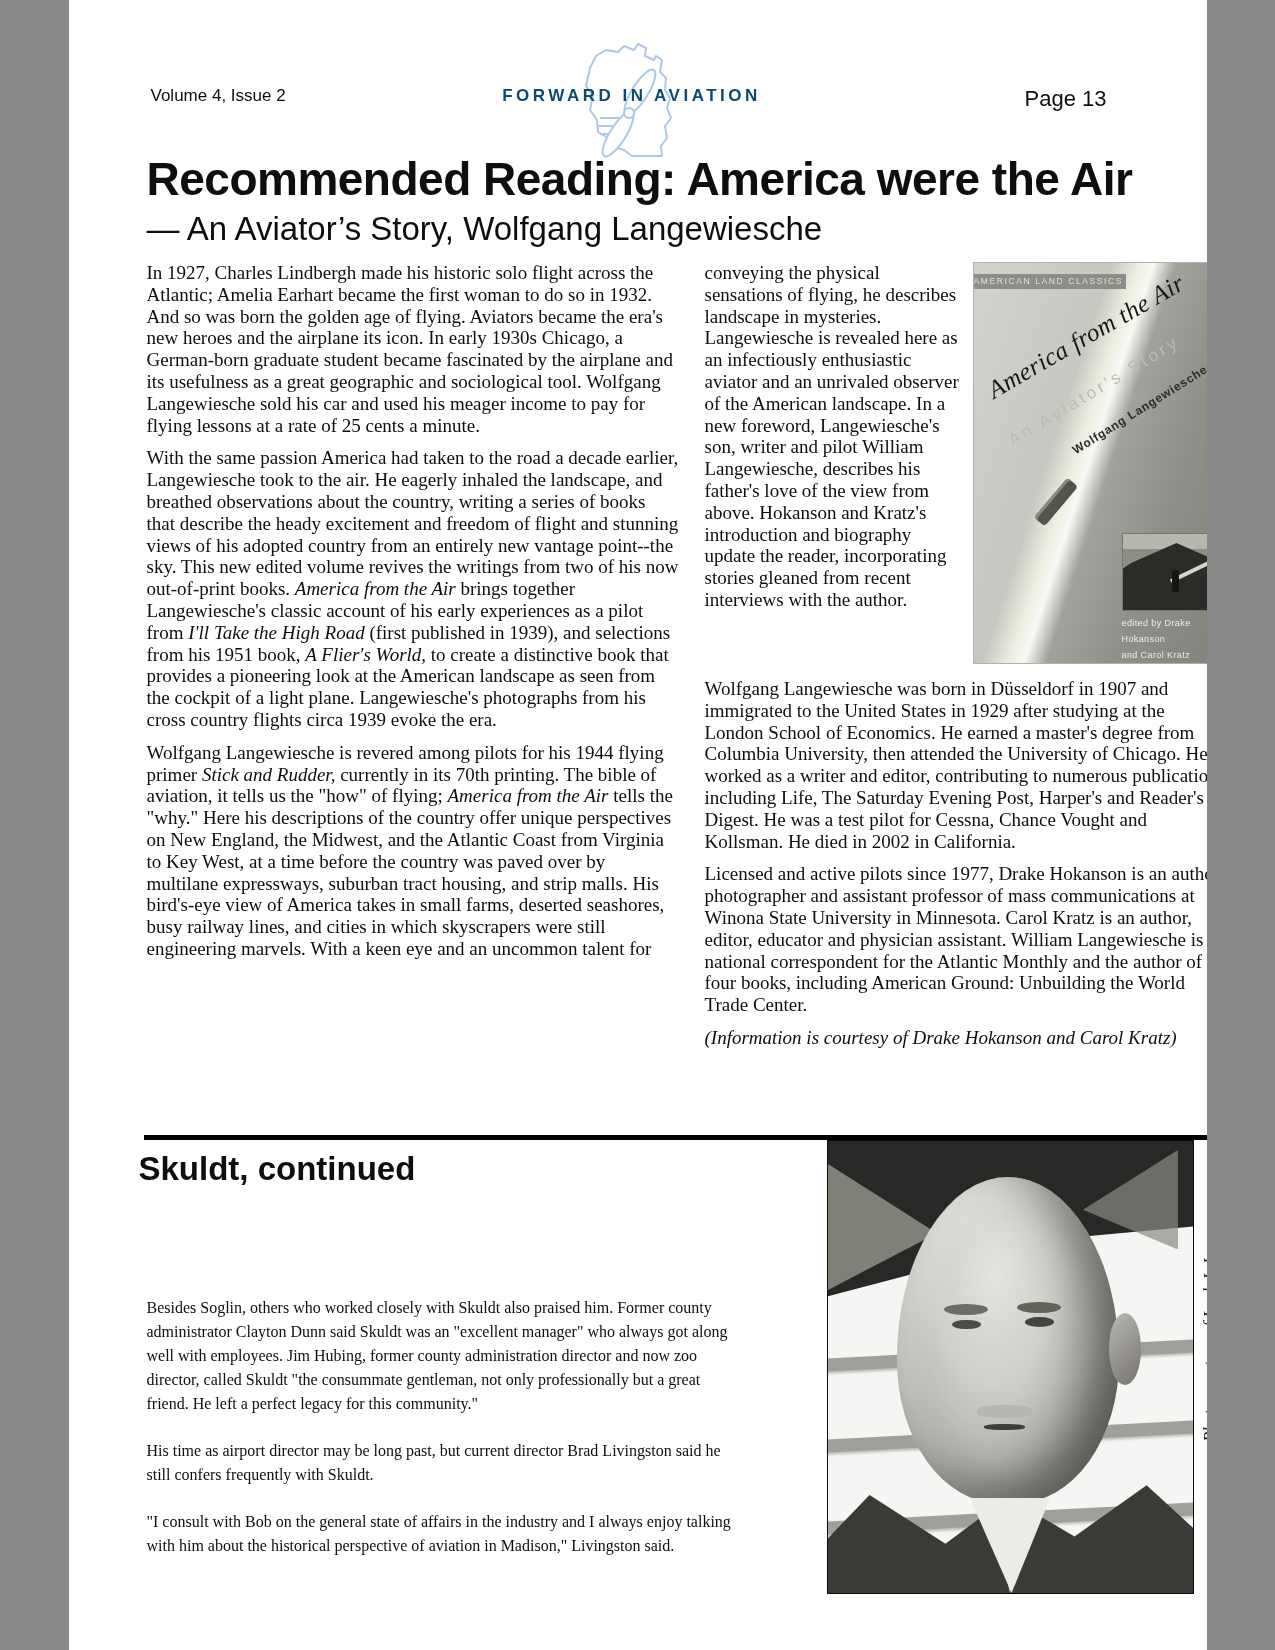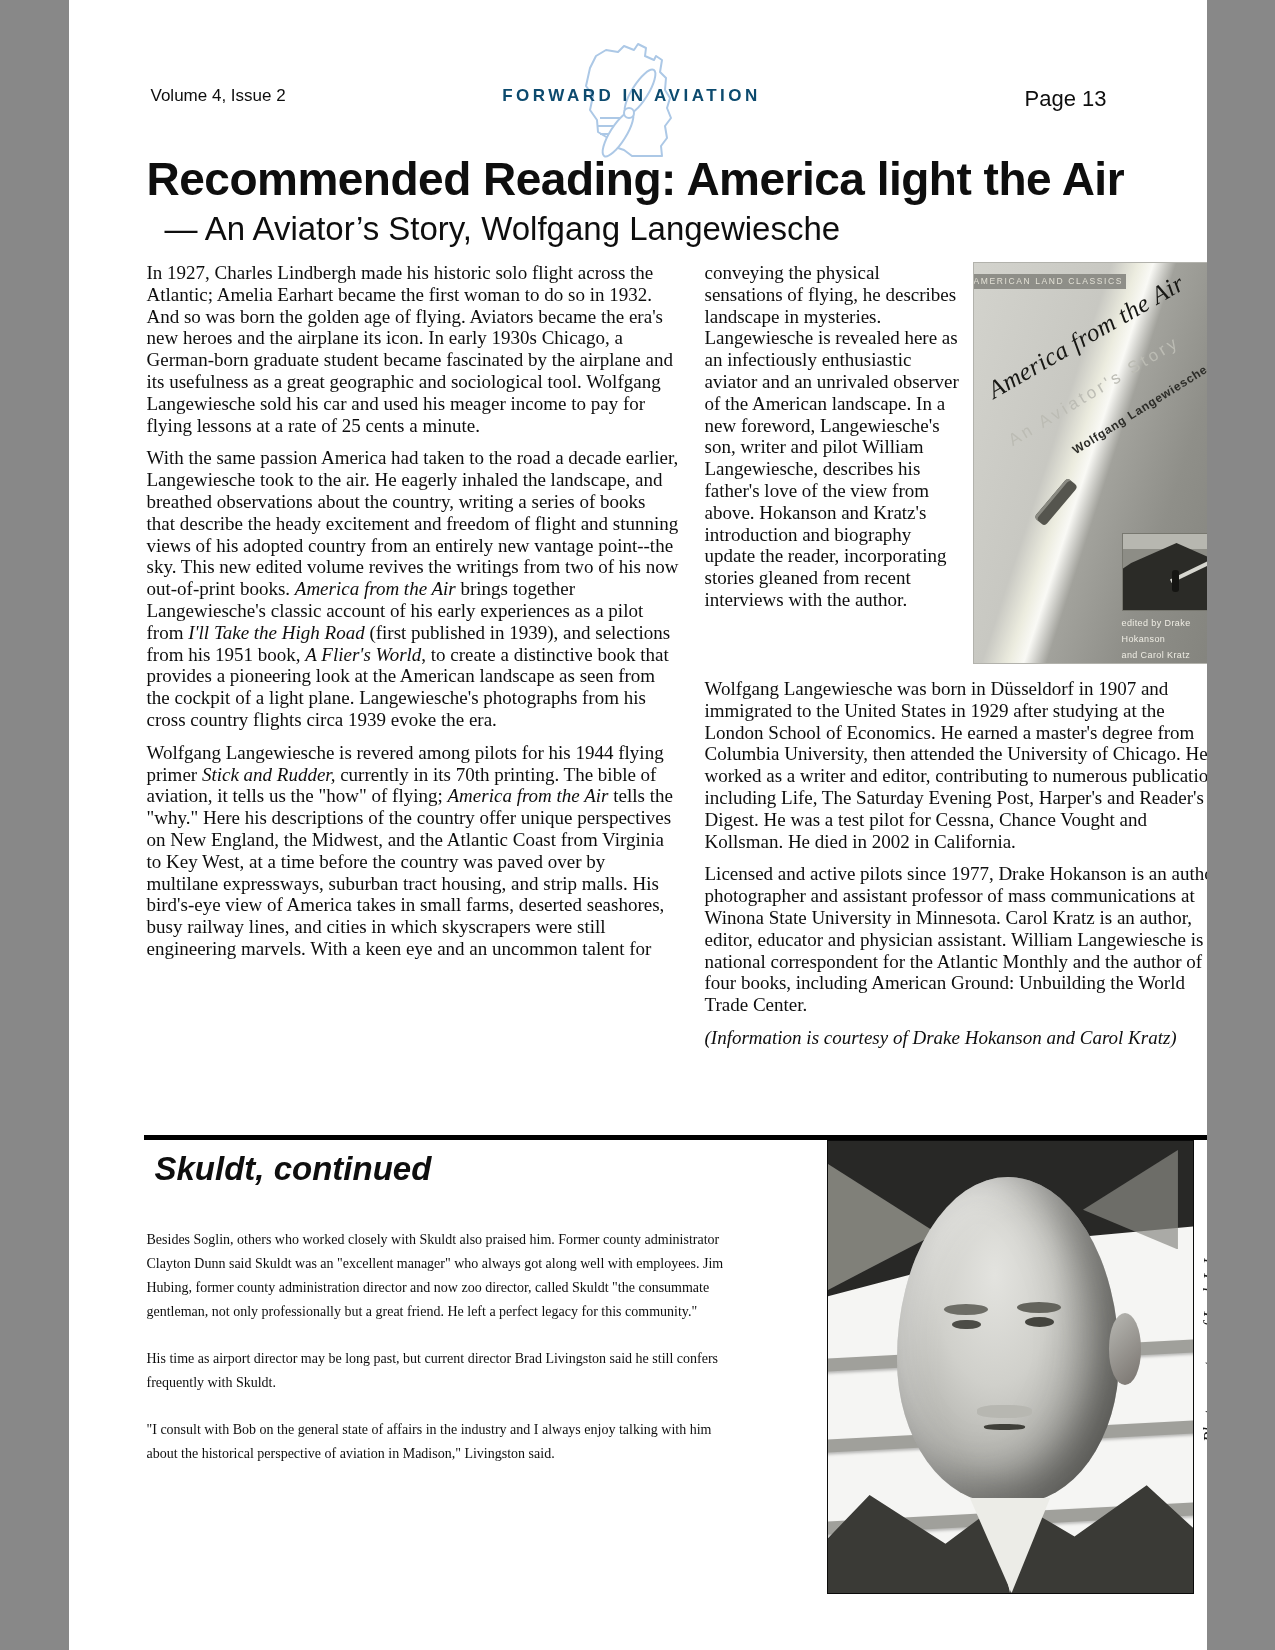--- a/index.html
+++ b/index.html
@@ -9,21 +9,21 @@
   .hdr-left{position:absolute;left:82px;top:86px;font-family:"Liberation Sans",sans-serif;font-size:17px;}
   .hdr-right{position:absolute;right:100px;top:86px;font-family:"Liberation Sans",sans-serif;font-size:22px;}
   .logo{position:absolute;left:50%;top:34px;width:300px;height:140px;transform:translateX(-52%);}
   .logo svg{position:absolute;left:90px;top:0;}
   .logo-text{position:absolute;left:0;top:52px;width:300px;text-align:center;
              font-family:"Liberation Sans",sans-serif;font-weight:bold;font-size:17px;
              letter-spacing:3.5px;white-space:nowrap;z-index:3;}
   
   .art1-title{position:absolute;left:78px;top:152px;font-family:"Liberation Sans",sans-serif;
               font-weight:bold;font-size:46px;letter-spacing:-0.5px;white-space:nowrap;}
-  .art1-subtitle{position:absolute;left:96px;top:210px;font-family:"Liberation Sans",sans-serif;
+  .art1-subtitle{position:absolute;left:78px;top:210px;font-family:"Liberation Sans",sans-serif;
               font-size:33px;white-space:nowrap;}
   .content{position:absolute;left:78px;top:262px;width:1080px;display:flex;gap:26px;
            font-size:19px;line-height:21.8px;}
   .col-left{width:532px;hyphens:auto;}
   .col-right{width:522px;}
   .right-top{display:flex;gap:12px;}
   .narrow-col{width:258px;hyphens:auto;}
   .rich p{margin:0 0 11px 0;}
   .rich p:last-child{margin-bottom:0;}
   .wide-col{margin-top:14px;hyphens:auto;}
@@ -46,23 +46,23 @@
   .inset{position:absolute;left:148px;top:270px;width:108px;height:76px;overflow:hidden;
          background:linear-gradient(180deg,#b7b7b0 0 20%,#8d8d86 20% 100%);border:1px solid #77776f;}
   .inset-gable{position:absolute;left:0;top:0;width:100%;height:100%;background:#2b2b27;
          clip-path:polygon(0 100%,0 46%,8% 38%,50% 12%,92% 38%,100% 46%,100% 100%);}
   .inset-plane{position:absolute;left:42%;top:44%;width:52%;height:4px;background:#d6d6cf;transform:rotate(-26deg);}
   .inset-figure{position:absolute;left:46%;top:48%;width:7px;height:22px;background:#151512;border-radius:3px;}
   .cover-credits{position:absolute;left:148px;top:352px;width:108px;color:#efede4;
                  font-family:"Liberation Sans",sans-serif;font-size:9px;line-height:16px;letter-spacing:0.4px;}
   
   .divider{position:absolute;left:75px;top:1135px;width:1082px;height:5px;background:#000;}
-  .art2-title{position:absolute;left:86px;top:1150px;font-family:"Liberation Sans",sans-serif;
-              font-weight:bold;font-size:33px;font-style:italic;}
-  .art2-text{position:absolute;left:78px;top:1228px;width:588px;font-size:14px;line-height:24px;hyphens:auto;}
+  .art2-title{position:absolute;left:70px;top:1150px;font-family:"Liberation Sans",sans-serif;
+              font-weight:bold;font-size:33px;}
+  .art2-text{position:absolute;left:78px;top:1296px;width:588px;font-size:16px;line-height:24px;hyphens:auto;}
   .art2-text p{margin:0 0 23px 0;}
   
   .photo{position:absolute;left:758px;top:1140px;width:365px;height:452px;border:1px solid #0a0a0a;
          background:#f5f5f3;overflow:hidden;}
   .ph-rail{position:absolute;left:-5%;width:110%;height:13px;background:#a0a09b;transform:rotate(-3deg);
            box-shadow:0 2px 3px rgba(0,0,0,.25);}
   .ph-wing{position:absolute;top:-2%;left:-2%;width:104%;height:40%;background:#282826;
            clip-path:polygon(0 0,100% 0,100% 52%,58% 60%,0 92%);}
   .ph-wedge{position:absolute;top:5%;left:0;width:30%;height:28%;background:#96968f;
            clip-path:polygon(0 0,100% 55%,0 100%);opacity:.8;}
@@ -106,21 +106,21 @@
         <g fill="#ffffff">
           <ellipse cx="68" cy="58" rx="8" ry="26" transform="rotate(32 68 58)"></ellipse>
           <ellipse cx="46" cy="100" rx="8" ry="26" transform="rotate(32 46 100)"></ellipse>
           <circle cx="57" cy="79" r="5"></circle>
         </g>
       </g>
     </svg>
     <div class="logo-text" style="color:#0c4a6e;" title="FORWARD IN AVIATION">FORWARD IN AVIATION</div>
   </div>
 
-  <div class="art1-title">Recommended Reading: America light the Air</div>
+  <div class="art1-title">Recommended Reading: America were the Air</div>
   <div class="art1-subtitle">— An Aviator’s Story, Wolfgang Langewiesche</div>
 
   <div class="content">
     <div class="col-left rich">
         <p><span>In 1927, Charles Lindbergh made his historic solo flight across the Atlantic; Amelia Earhart became the first woman to do so in 1932. And so was born the golden age of flying. Aviators became the era's new heroes and the airplane its icon. In early 1930s Chicago, a German-born graduate student became fascinated by the airplane and its usefulness as a great geographic and sociological tool. Wolfgang Langewiesche sold his car and used his meager income to pay for flying lessons at a rate of 25 cents a minute.</span></p>
         <p><span>With the same passion America had taken to the road a decade earlier, Langewiesche took to the air. He eagerly inhaled the landscape, and breathed observations about the country, writing a series of books that describe the heady excitement and freedom of flight and stunning views of his adopted country from an entirely new vantage point--the sky. This new edited volume revives the writings from two of his now out-of-print books. </span><em>America from the Air</em><span> brings together Langewiesche's classic account of his early experiences as a pilot from </span><em>I'll Take the High Road</em><span> (first published in 1939), and selections from his 1951 book, </span><em>A Flier's World</em><span>, to create a distinctive book that provides a pioneering look at the American landscape as seen from the cockpit of a light plane. Langewiesche's photographs from his cross country flights circa 1939 evoke the era.</span></p>
         <p><span>Wolfgang Langewiesche is revered among pilots for his 1944 flying primer </span><em>Stick and Rudder,</em><span> currently in its 70th printing. The bible of aviation, it tells us the "how" of flying; </span><em>America from the Air</em><span> tells the "why." Here his descriptions of the country offer unique perspectives on New England, the Midwest, and the Atlantic Coast from Virginia to Key West, at a time before the country was paved over by multilane expressways, suburban tract housing, and strip malls. His bird's-eye view of America takes in small farms, deserted seashores, busy railway lines, and cities in which skyscrapers were still engineering marvels. With a keen eye and an uncommon talent for</span></p>
       </div>
     <div class="col-right">
       <div class="right-top">

